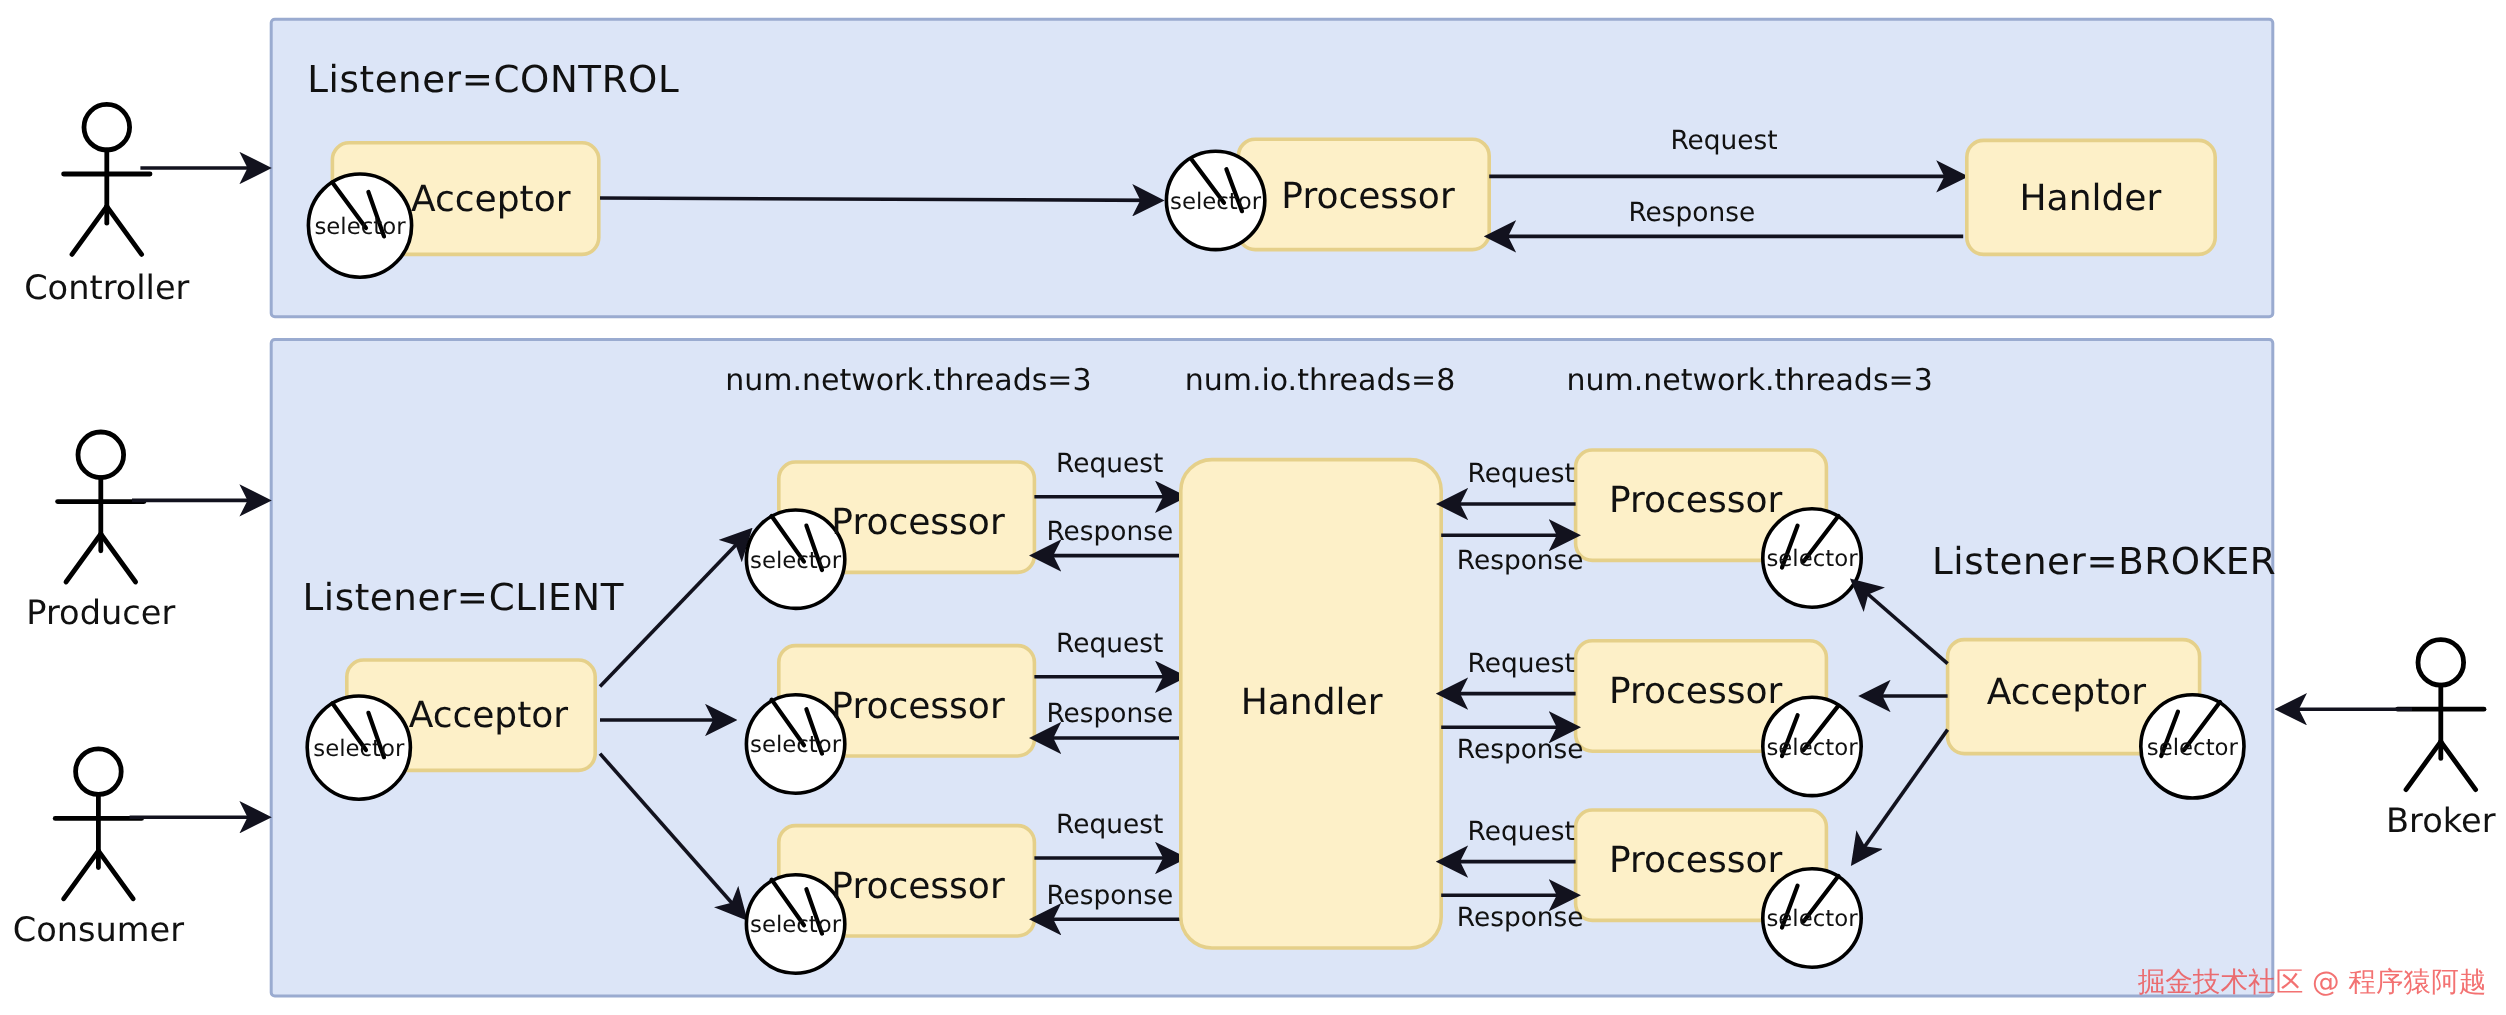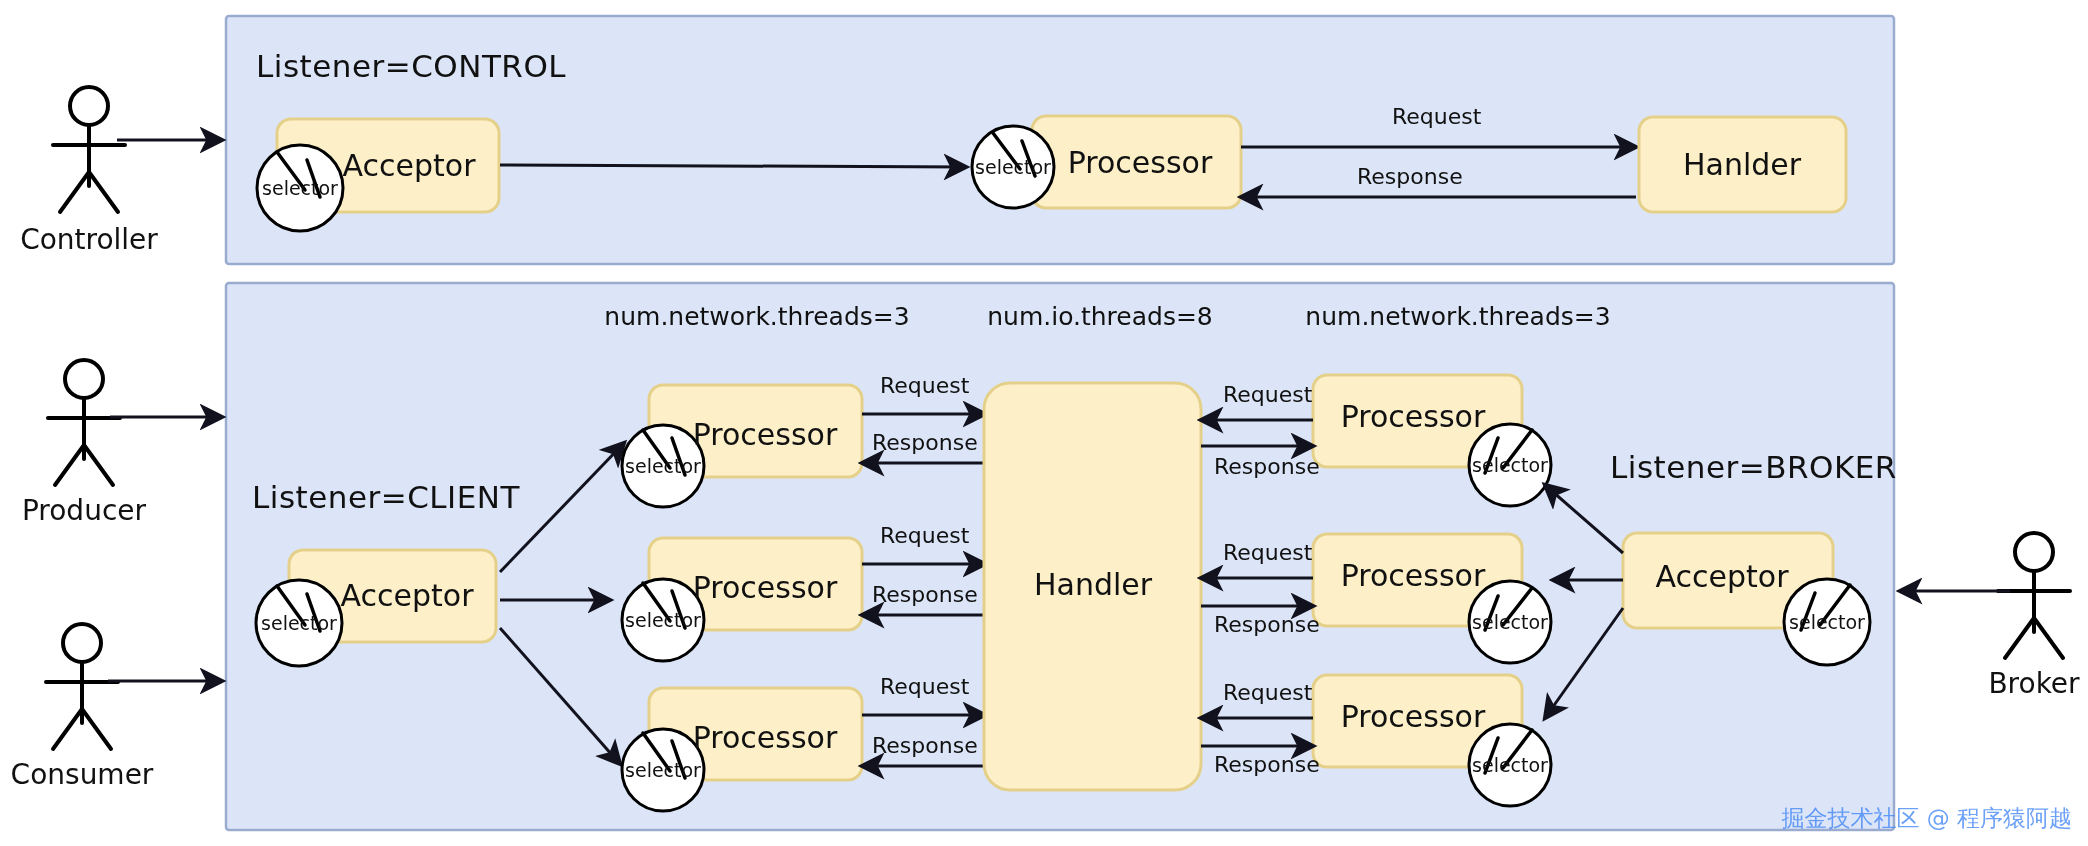--- a/index.html
+++ b/index.html
@@ -82,21 +82,21 @@
     font-size: 25px;
   }
   .t-actor {
     font-size: 28px;
   }
   .watermark {
     position: absolute;
     right: 16px;
     bottom: 12px;
     font-size: 23px;
-    color: #3b82f6;
+    color: #ef4444;
     opacity: 0.75;
     font-family: "DejaVu Sans", sans-serif;
     white-space: nowrap;
     pointer-events: none;
   }
 </style>
 </head>
 <body>
 
 <div id="stage">

